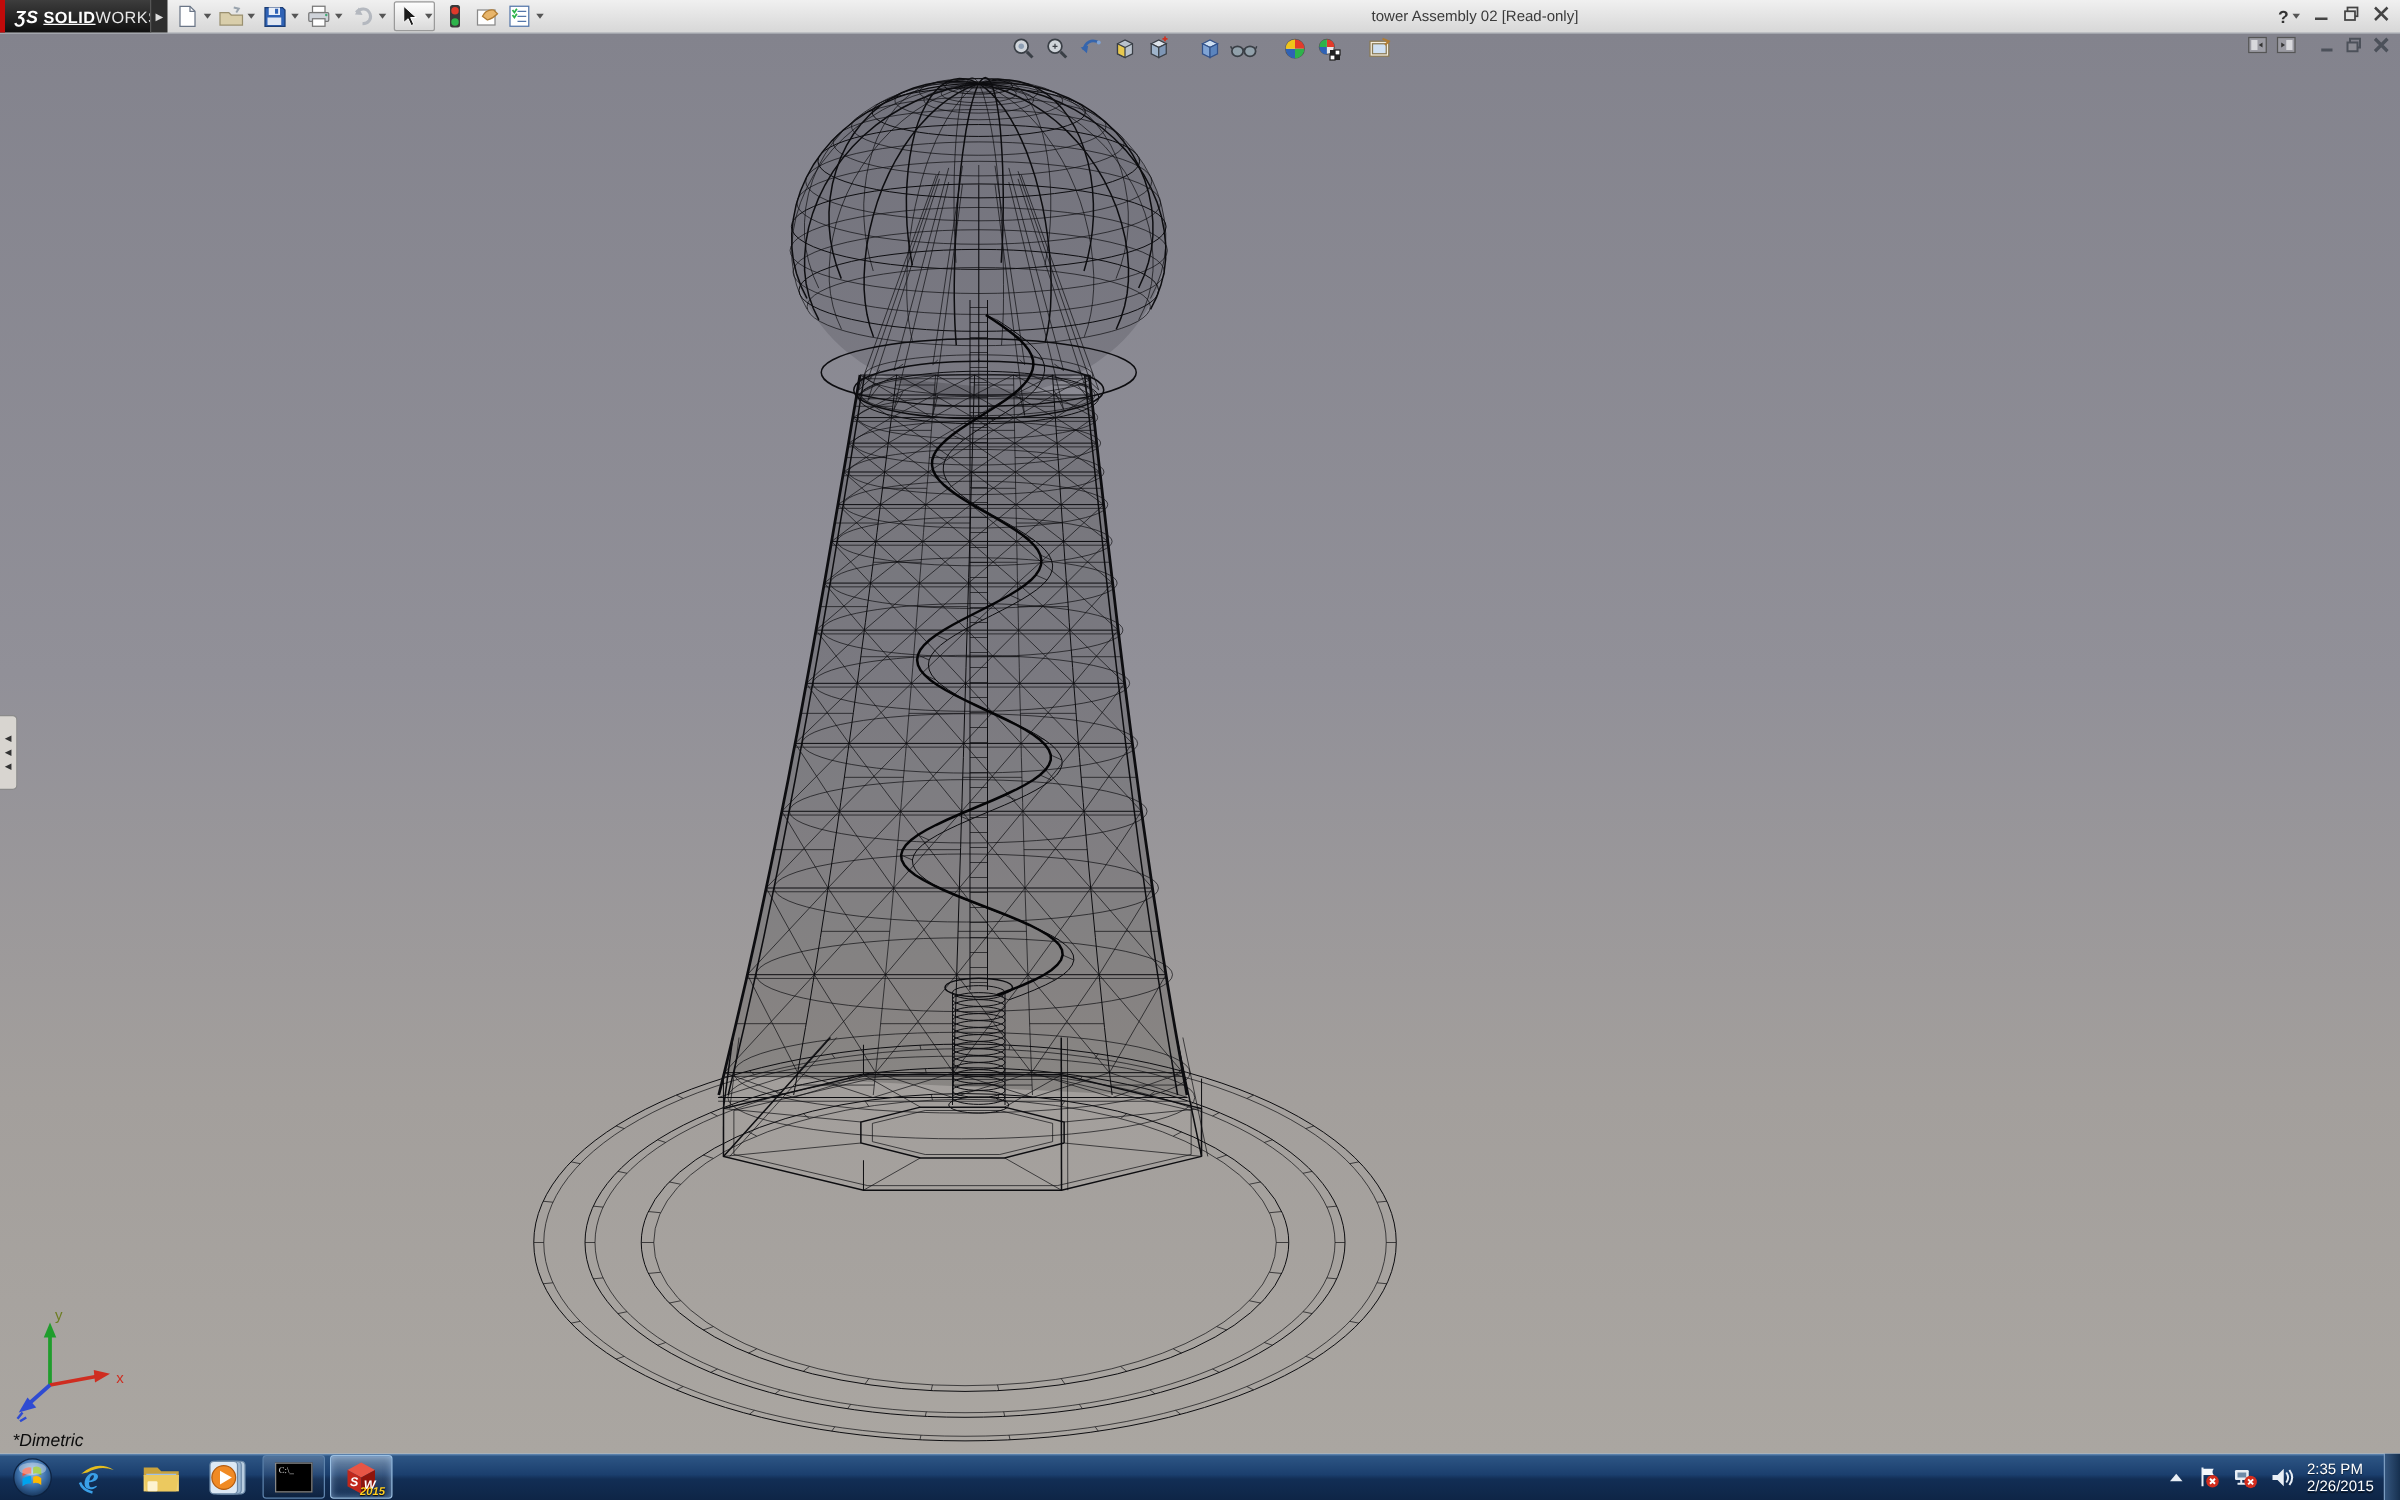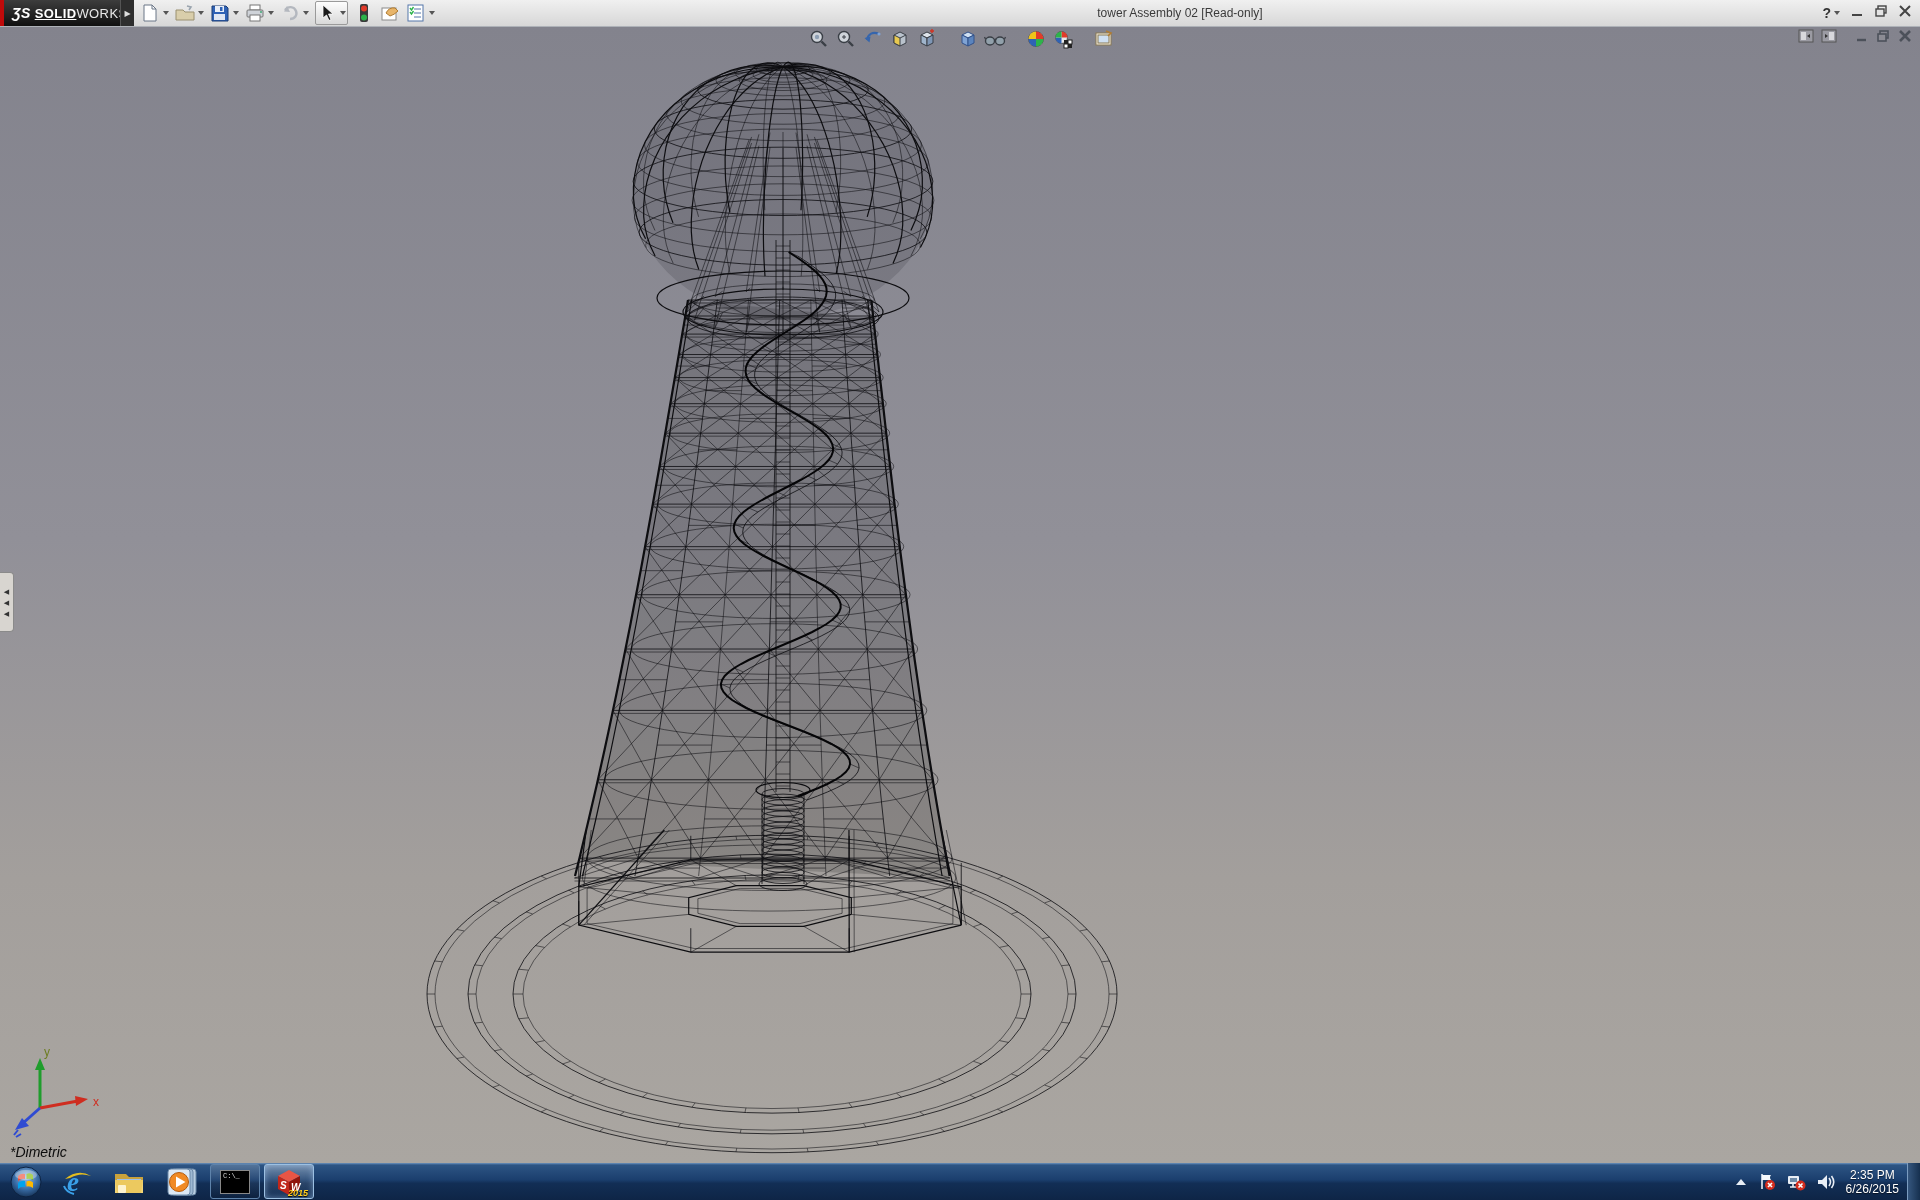--- a/index.html
+++ b/index.html
@@ -43,26 +43,26 @@
     background:linear-gradient(#6d93bd 0,#2d5584 2px,#1b3f6e 45%,#122e55 55%,#0e2546 100%);z-index:40;
     display:flex;align-items:center;}
   .tb-btn{height:33px;margin-top:0;display:flex;align-items:center;justify-content:center;}
   .app-plain{width:52px;}
   .app-framed{width:48px;margin:0 2px;border:1px solid #5e83ab;border-radius:3px;
     background:linear-gradient(rgba(255,255,255,.18),rgba(255,255,255,.05) 45%,rgba(0,0,0,.12));}
   .app-active{border-color:#9cc0e2;background:linear-gradient(rgba(255,255,255,.34),rgba(255,255,255,.12) 45%,rgba(40,80,130,.25));
     box-shadow:inset 0 0 6px rgba(180,215,255,.5);}
   .tray{position:absolute;right:0;top:0;height:37px;display:flex;align-items:center;}
   .tray-ico{margin-right:10px;display:flex;align-items:center;justify-content:center;}
-  .clock{color:#fff;font-size:12px;text-align:center;line-height:14px;margin-right:8px;
+  .clock{color:#fff;font-size:12px;text-align:left;line-height:14px;margin-right:8px;
     text-shadow:0 1px 1px rgba(0,0,0,.6);}
   .show-desktop{width:12px;height:37px;background:linear-gradient(90deg,#35567e,#16304f);
     border-left:1px solid #7b9cc0;}
   .cmd-face{width:30px;height:24px;background:#000;border:1px solid #888;
-    font-family:Liberation Mono, monospace;font-size:7px;color:#ddd;
+    font-family:Liberation Serif, serif;font-size:7px;color:#ddd;
     padding:1px 0 0 2px;box-sizing:border-box;text-align:left;}
   .sw-cube{position:relative;width:30px;height:28px;}
   .sw-year{position:absolute;right:-4px;bottom:-2px;color:#ffce1f;font-weight:bold;font-size:9px;
     text-shadow:0 1px 1px #000;font-style:italic;margin-top:18px;}
 </style>
 </head>
 <body>
 
 <div class="titlebar">
   <div class="logo-panel">
@@ -1007,17 +1007,17 @@
       </svg>
     </span>
     <span class="tray-ico" title="Speakers">
       <svg width="20" height="18">
         <path d="M2,7 h4 l5,-5 v14 l-5,-5 h-4 z" fill="#e8eef5"></path>
         <path d="M13,5 q3,4 0,8 M15.5,3 q4.5,6 0,12" stroke="#e8eef5" stroke-width="1.6" fill="none"></path>
       </svg>
     </span>
     <span class="clock">
       <div>2:35 PM</div>
-      <div>6/26/2015</div>
+      <div>2/26/2015</div>
     </span>
     <span class="show-desktop"></span>
   </div>
 </div>
 
 </body></html>

